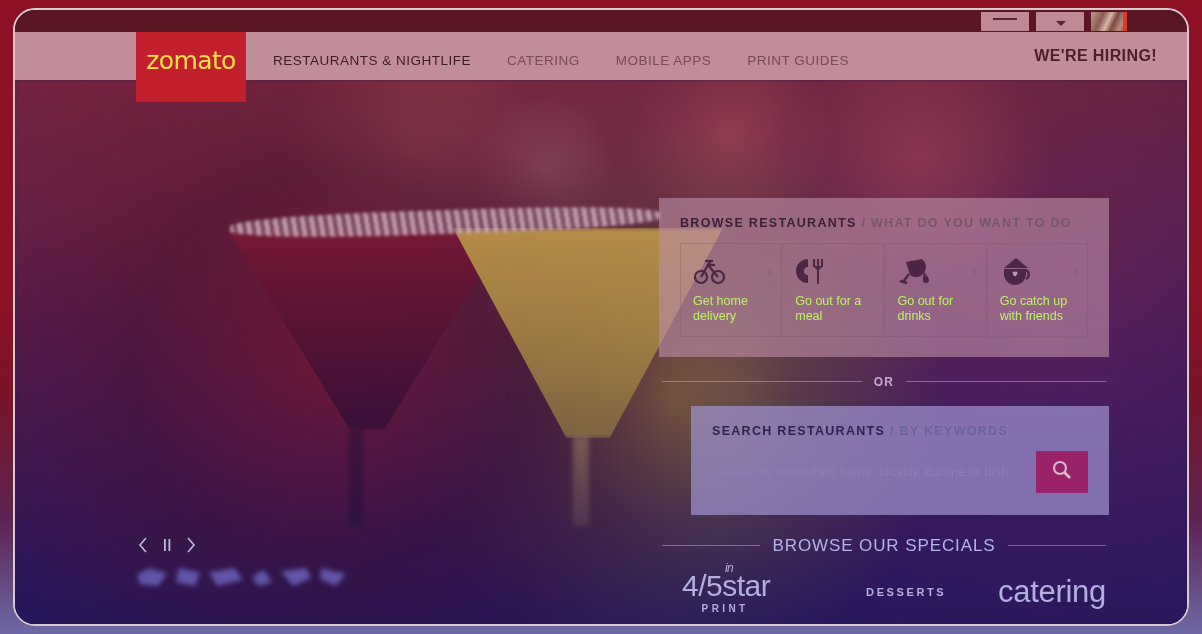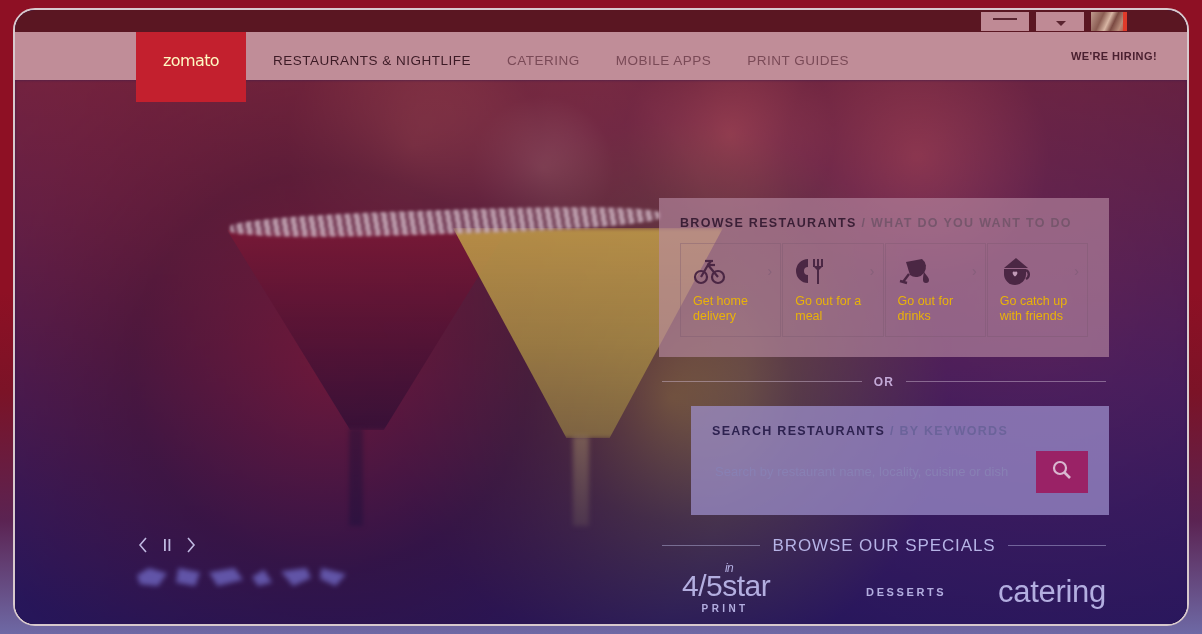--- a/index.html
+++ b/index.html
@@ -69,40 +69,40 @@
     z-index: 6;
   }
   .logo {
     position: absolute; left: 121px; top: -14px;
     width: 110px; height: 84px;
     background: #c3202e;
     display: flex; align-items: center; justify-content: center;
     z-index: 8;
   }
   .logo span {
-    font-size: 16px; color: #fef9c3; letter-spacing: -0.6px;
+    font-size: 25px; color: #fde047; letter-spacing: -0.6px;
     font-family: "DejaVu Sans", sans-serif;
   }
   .navitems {
     position: absolute; left: 240px; top: 12px;
     height: 32px;
     display: flex; align-items: center; gap: 0;
   }
   .navitem {
     font-size: 13.5px; letter-spacing: 0.5px;
     padding: 0 18px;
     color: #7a4a57;
     cursor: pointer;
     white-space: nowrap;
   }
   .navitem.active { color: #3d1b26; }
   .hiring {
     position: absolute; right: 30px; top: 0; height: 48px;
     display: flex; align-items: center;
-    font-size: 11px; font-weight: bold; letter-spacing: 0.4px;
+    font-size: 16px; font-weight: bold; letter-spacing: 0.4px;
     color: #4a2030; cursor: pointer;
   }
 
   
   .hero {
     position: absolute; left: 0; top: 70px;
     width: 100%; height: 548px;
     overflow: hidden;
     background: #1e1045;
   }
@@ -205,21 +205,21 @@
   .tile {
     flex: 1;
     border: 1px solid rgba(120,85,110,0.35);
     padding: 12px 10px 12px 12px;
     position: relative;
     min-height: 78px;
     cursor: pointer;
   }
   .tile .ticon { margin-bottom: 8px; height: 30px; }
   .tile .tlabel {
-    font-size: 12.5px; color: #eab308; line-height: 1.18;
+    font-size: 12.5px; color: #bef264; line-height: 1.18;
   }
   .tile .chev {
     position: absolute; right: 8px; top: 19px;
     color: rgba(120,90,115,0.55); font-size: 14px;
   }
 
   
   .ordiv {
     display: flex; align-items: center; gap: 12px;
     margin: 18px 0 17px 0;

